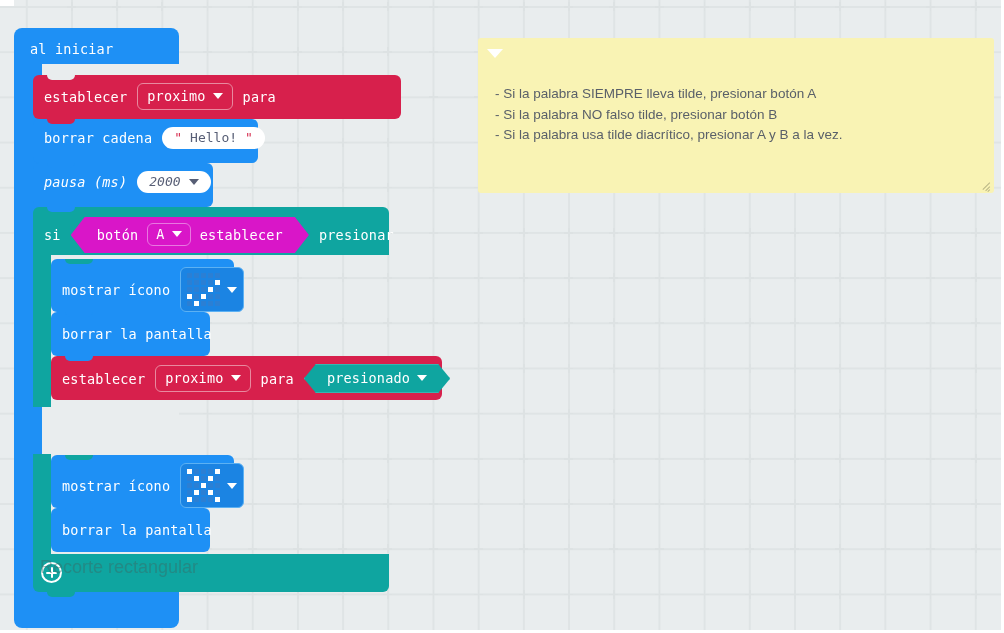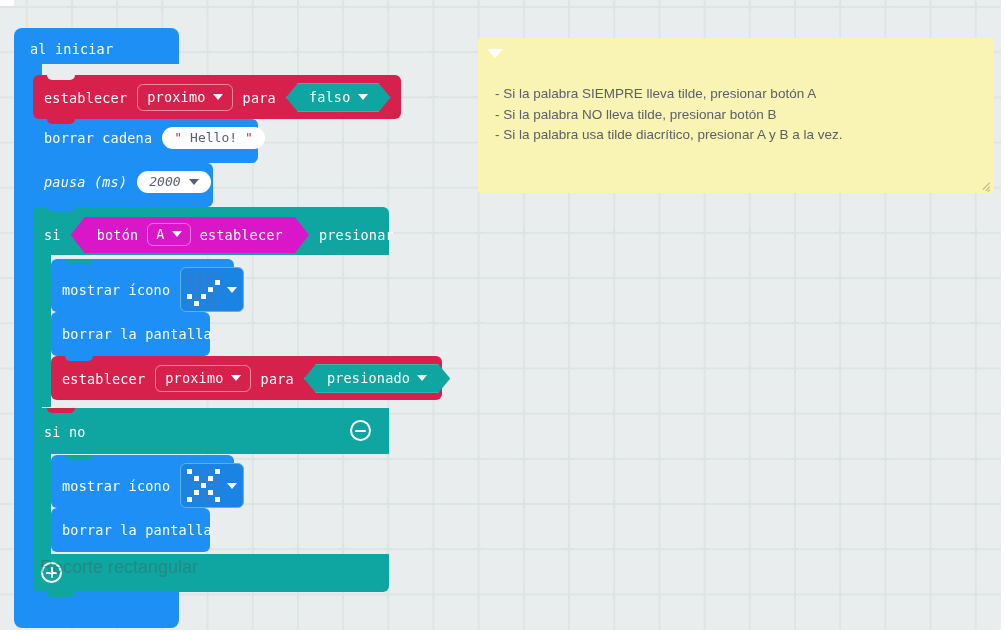--- a/index.html
+++ b/index.html
@@ -474,24 +474,20 @@
 
   <div class="blk stmt redblk" style="left:33px; top:75px; width:368px; height:44px; z-index:8;">
     <div class="notch" style="background:#e9edee; left:14px;"></div>
     <div style="display:flex; align-items:center; gap:10px; padding:8px 0 0 11px;">
       <span class="lbl">establecer</span>
       <span class="pill">
         <span class="lbl">proximo</span>
         <i class="caret"></i>
       </span>
       <span class="lbl">para</span>
-      <span class="teal-hex">
-        <span class="lbl">falso</span>
-        <i class="caret"></i>
-      </span>
     </div>
   </div>
 
   <div class="blk stmt blueblk" style="left:33px; top:119px; width:225px; height:44px; z-index:8;">
     <div class="notch" style="background:#d7204c; left:14px;"></div>
     <div style="display:flex; align-items:center; gap:10px; padding:8px 0 0 11px;">
       <span class="lbl">borrar cadena</span>
       <span class="whitepill">
         <span class="qt">"</span>
           <span>Hello!</span>
@@ -580,25 +576,20 @@
         <i class="caret"></i>
       </span>
       <span class="lbl">para</span>
       <span class="teal-hex">
         <span class="lbl">presionado</span>
         <i class="caret"></i>
       </span>
     </div>
   </div>
 
-  <div class="blk tealblk" style="left:33px; top:408px; width:356px; height:46px; z-index:8;">
-    <div class="notch" style="background:#d7204c; left:14px;"></div>
-    <span class="lbl" style="position:absolute; left:11px; top:16px;">si no</span>
-    <span class="circ-icon minus" style="position:absolute; right:18px; top:12px;"></span>
-  </div>
 
   <div class="blk tealblk" style="left:33px; top:454px; width:18px; height:101px; z-index:6;"></div>
 
   <div class="blk stmt blueblk" style="left:51px; top:455px; width:183px; height:53px; z-index:8;">
     <div class="notch" style="background:#0fa5a0; left:14px;"></div>
     <div style="display:flex; align-items:center; gap:10px; padding:8px 0 0 11px;">
       <span class="lbl">mostrar ícono</span>
       <span class="ledbox">
         <span class="ledgrid">
             <span class="led on"></span>
@@ -643,21 +634,21 @@
   </div>
 
   <div id="snipghost">
     <span>Recorte rectangular</span>
   </div>
 
   <div id="instr">
     <span class="collapse"></span>
     <div class="body">
       <div>- Si la palabra SIEMPRE lleva tilde, presionar botón A</div>
-      <div>- Si la palabra NO lleva tilde, presionar botón B</div>
+      <div>- Si la palabra NO falso tilde, presionar botón B</div>
       <div>- Si la palabra usa tilde diacrítico, presionar A y B a la vez.</div>
     </div>
     <span class="grip">
       <span style="width:10px; top:3px;"></span>
       <span style="width:6px; top:7px;"></span>
       <span style="width:3px; top:10px;"></span>
     </span>
   </div>
 
   <div class="edge-bottom"></div>

